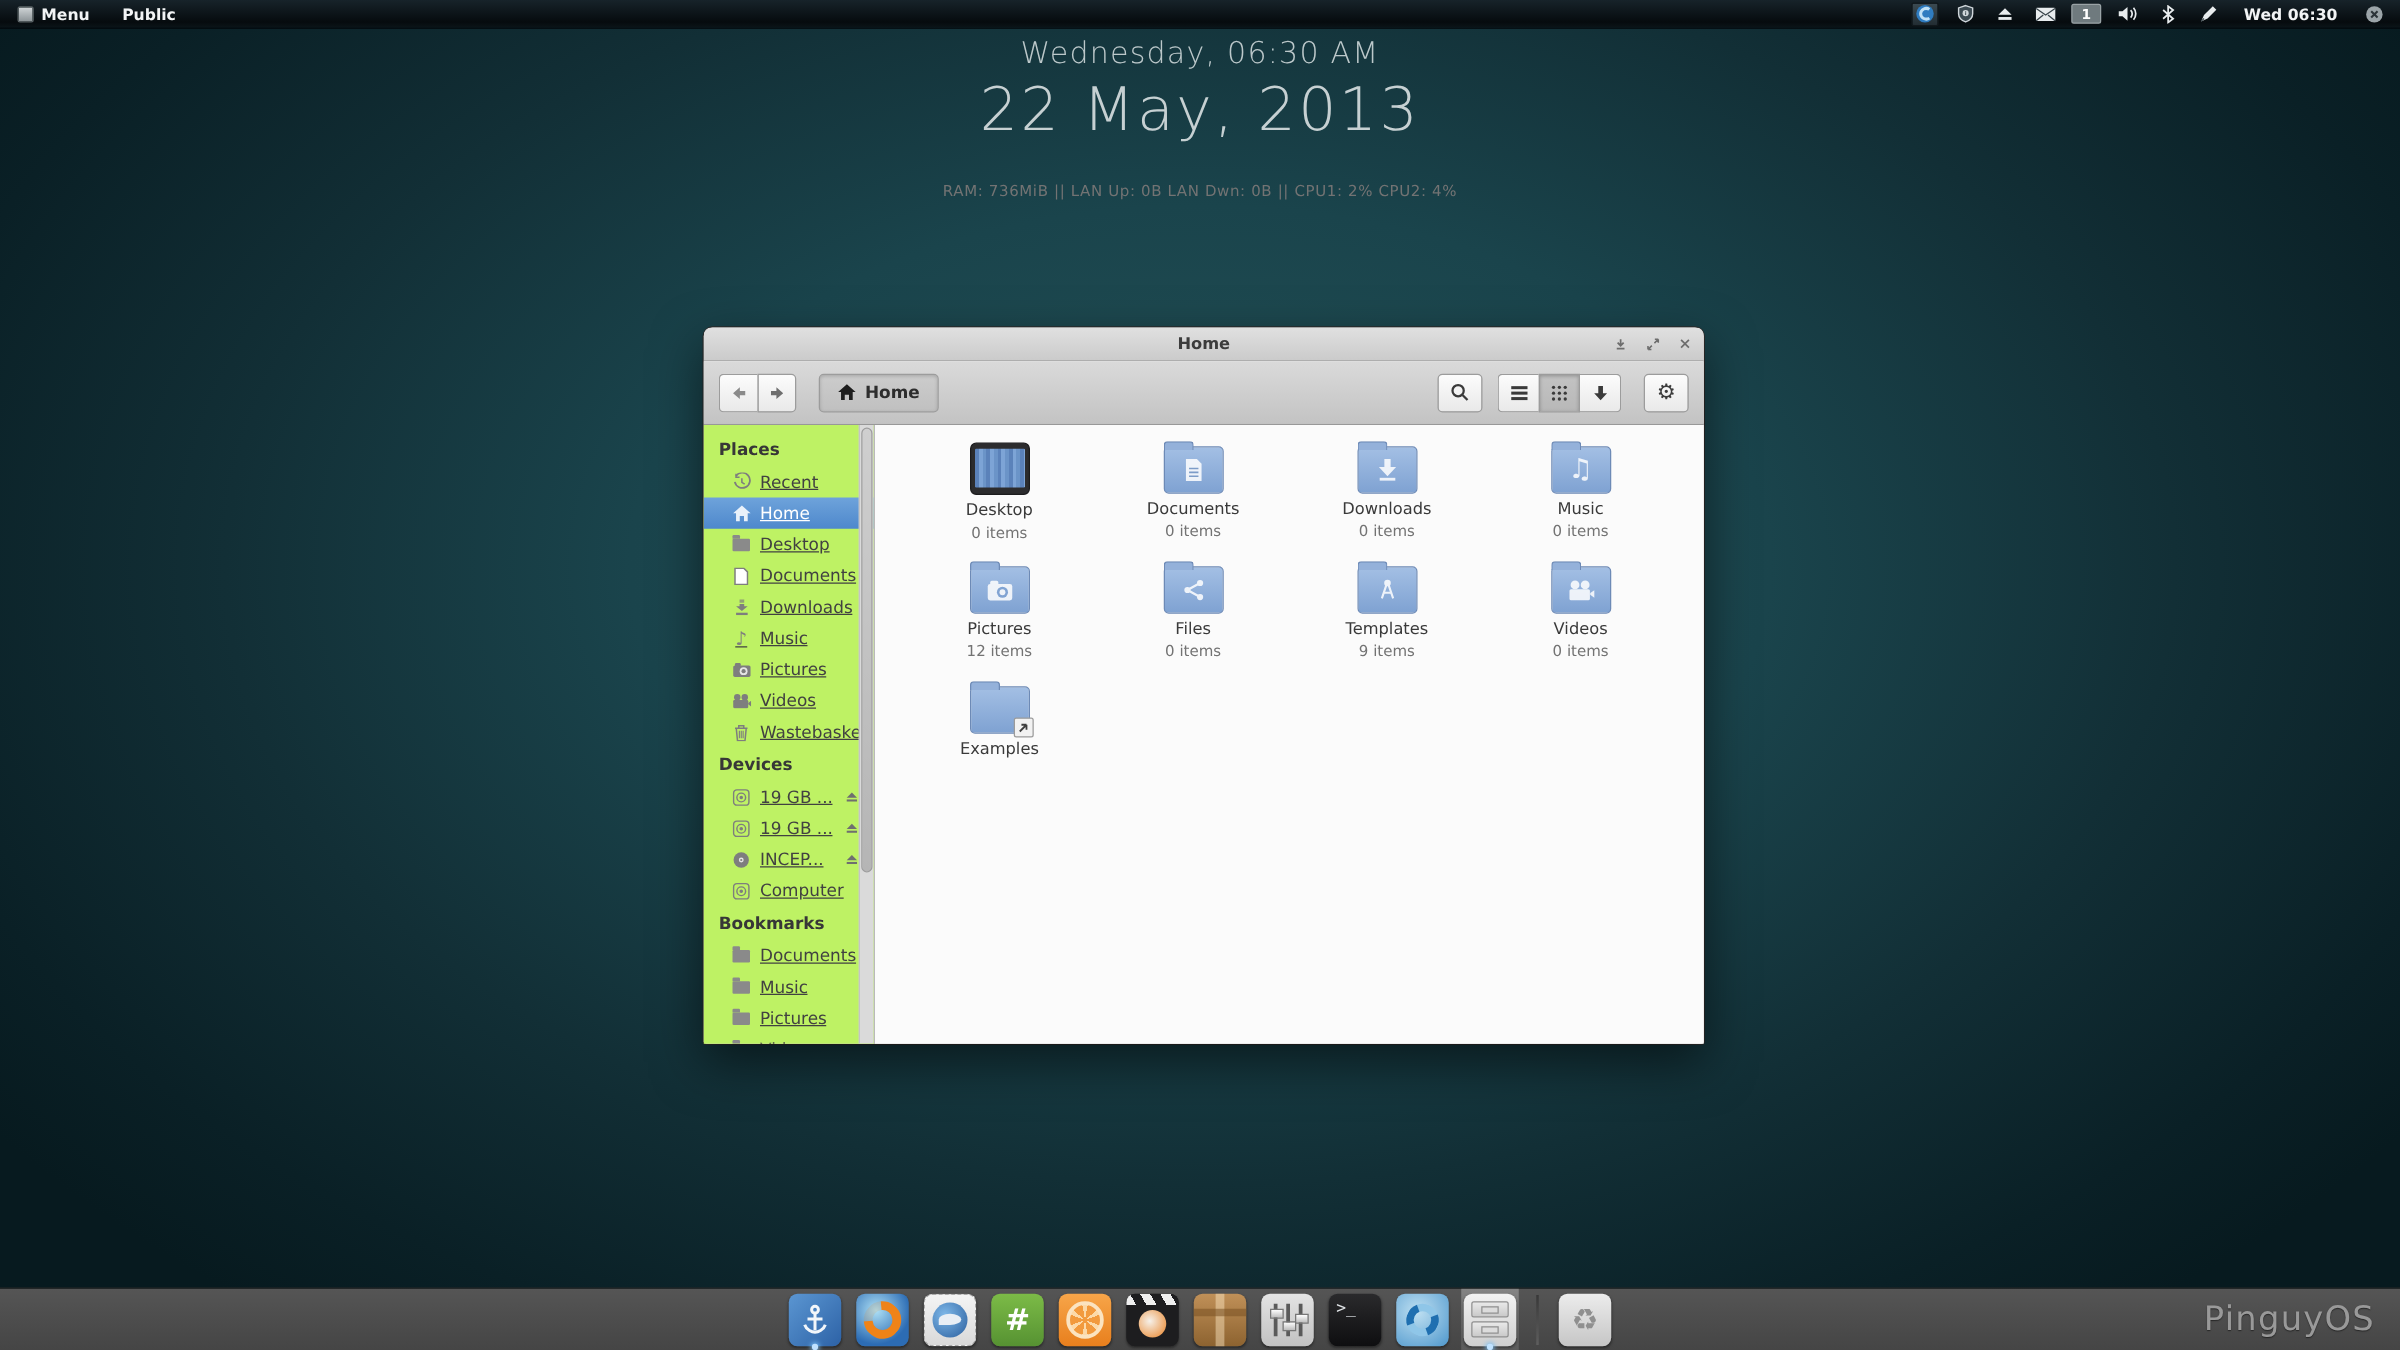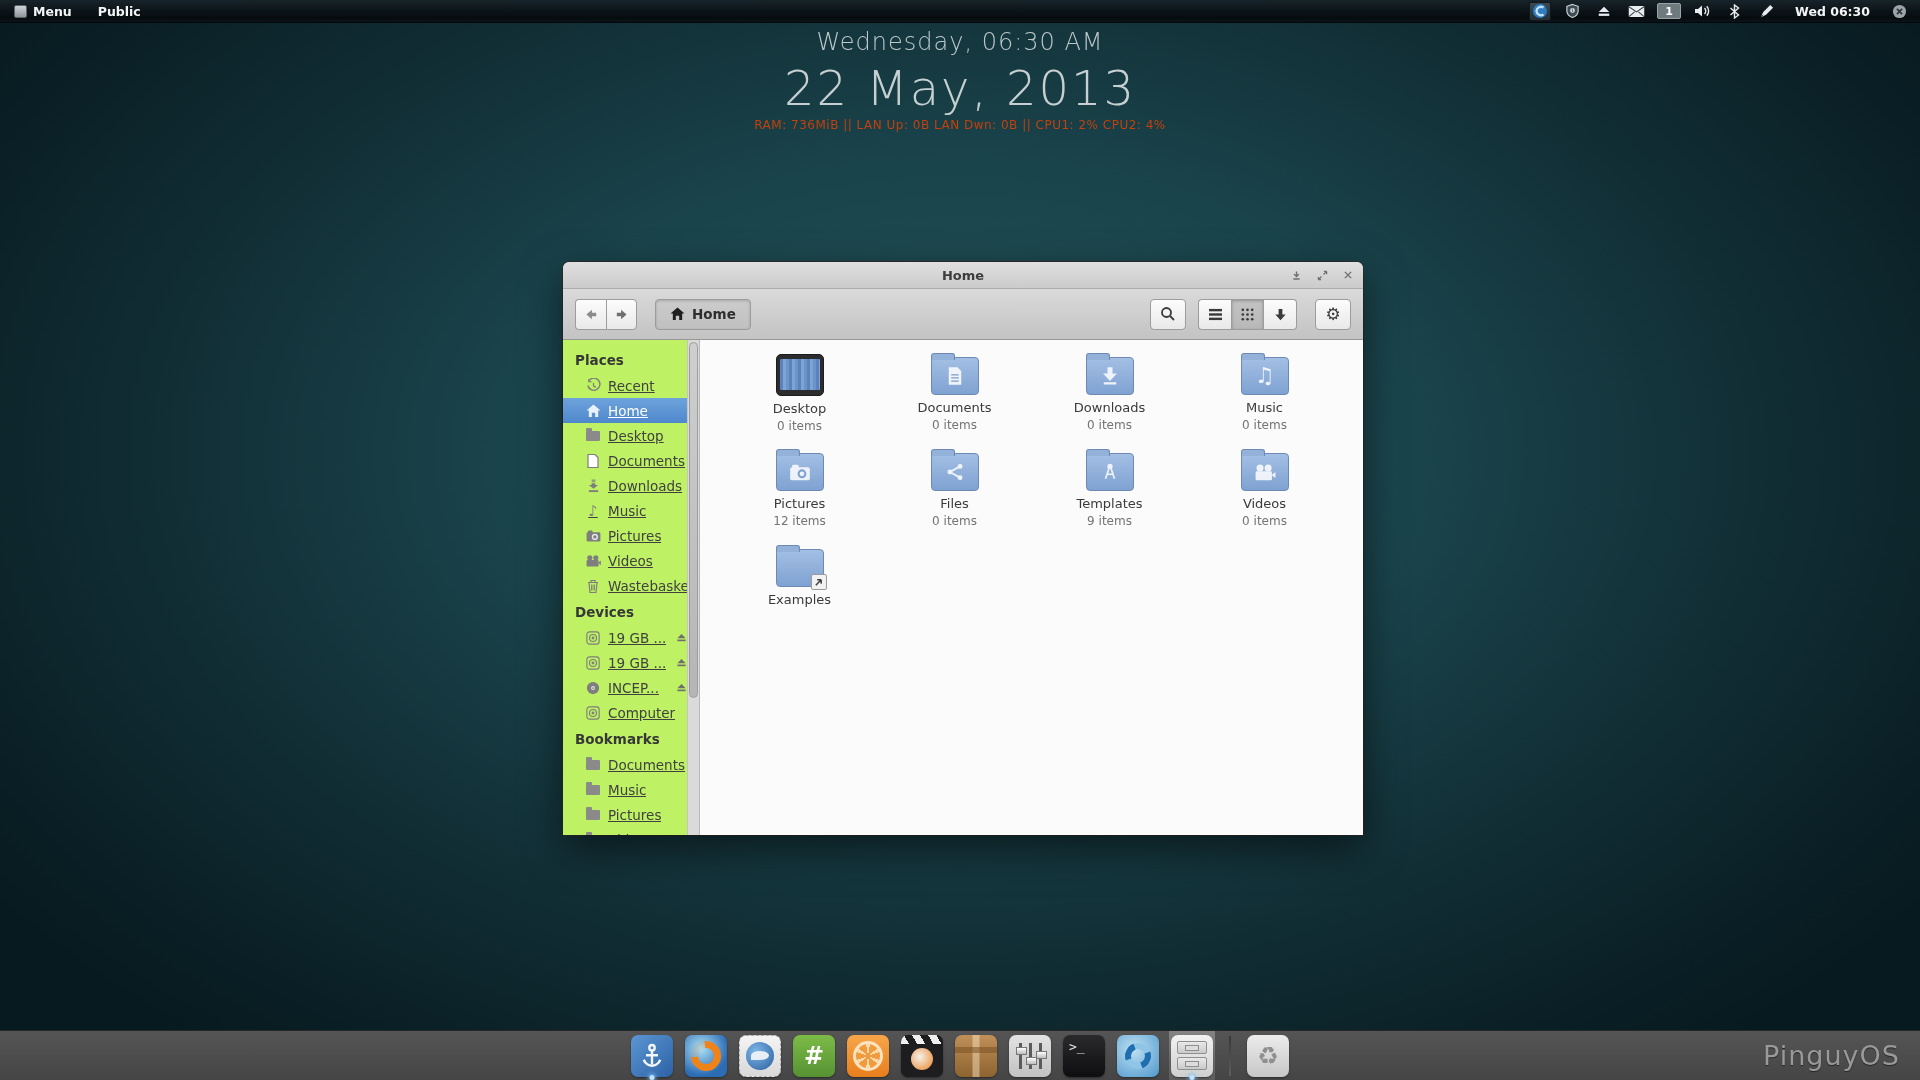--- a/index.html
+++ b/index.html
@@ -24,21 +24,21 @@
   .tray-ico { width:22px; height:19px; display:flex; align-items:center; justify-content:center; }
   .tray-ico.selected { background:linear-gradient(#3b4a52,#222d33); border:1px solid #11181c; border-radius:2px; }
   .ws-box { min-width:24px; height:16px; border:1px solid #9aa3a6; background:#6f7a7e; color:#fff;
     font-size:11px; font-weight:bold; display:flex; align-items:center; justify-content:center; border-radius:2px; }
   .panel-clock { font-size:12.5px; font-weight:bold; margin:0 8px; }
 
   
   .clockwidget { position:absolute; left:0; top:28px; width:1920px; text-align:center; letter-spacing:1px; }
   .cw-time { font-size:24px; color:#bcc8ca; font-weight:300; }
   .cw-date { font-size:48px; color:#c6d0d2; font-weight:300; margin-top:4px; letter-spacing:2px; }
-  .cw-stats { font-size:12px; color:#c2410c; margin-top:2px; letter-spacing:.5px; }
+  .cw-stats { font-size:12px; color:#737373; margin-top:30px; letter-spacing:.5px; }
 
   
   .window { position:absolute; left:563px; top:262px; width:800px; height:573px;
     border-radius:7px 7px 2px 2px; box-shadow:0 14px 40px rgba(0,0,0,.55), 0 0 0 1px #2e2e2e;
     background:#fafafa; display:flex; flex-direction:column; }
   .titlebar { height:27px; border-radius:6px 6px 0 0;
     background:linear-gradient(#e0e0e0,#cbcbcb); border-bottom:1px solid #aeaeae;
     display:flex; align-items:center; position:relative; }
   .title { position:absolute; left:0; right:0; text-align:center; font-size:13px; font-weight:bold; color:#3d3d3d; }
   .win-controls { position:absolute; right:8px; top:0; height:100%; display:flex; align-items:center; gap:12px; }

